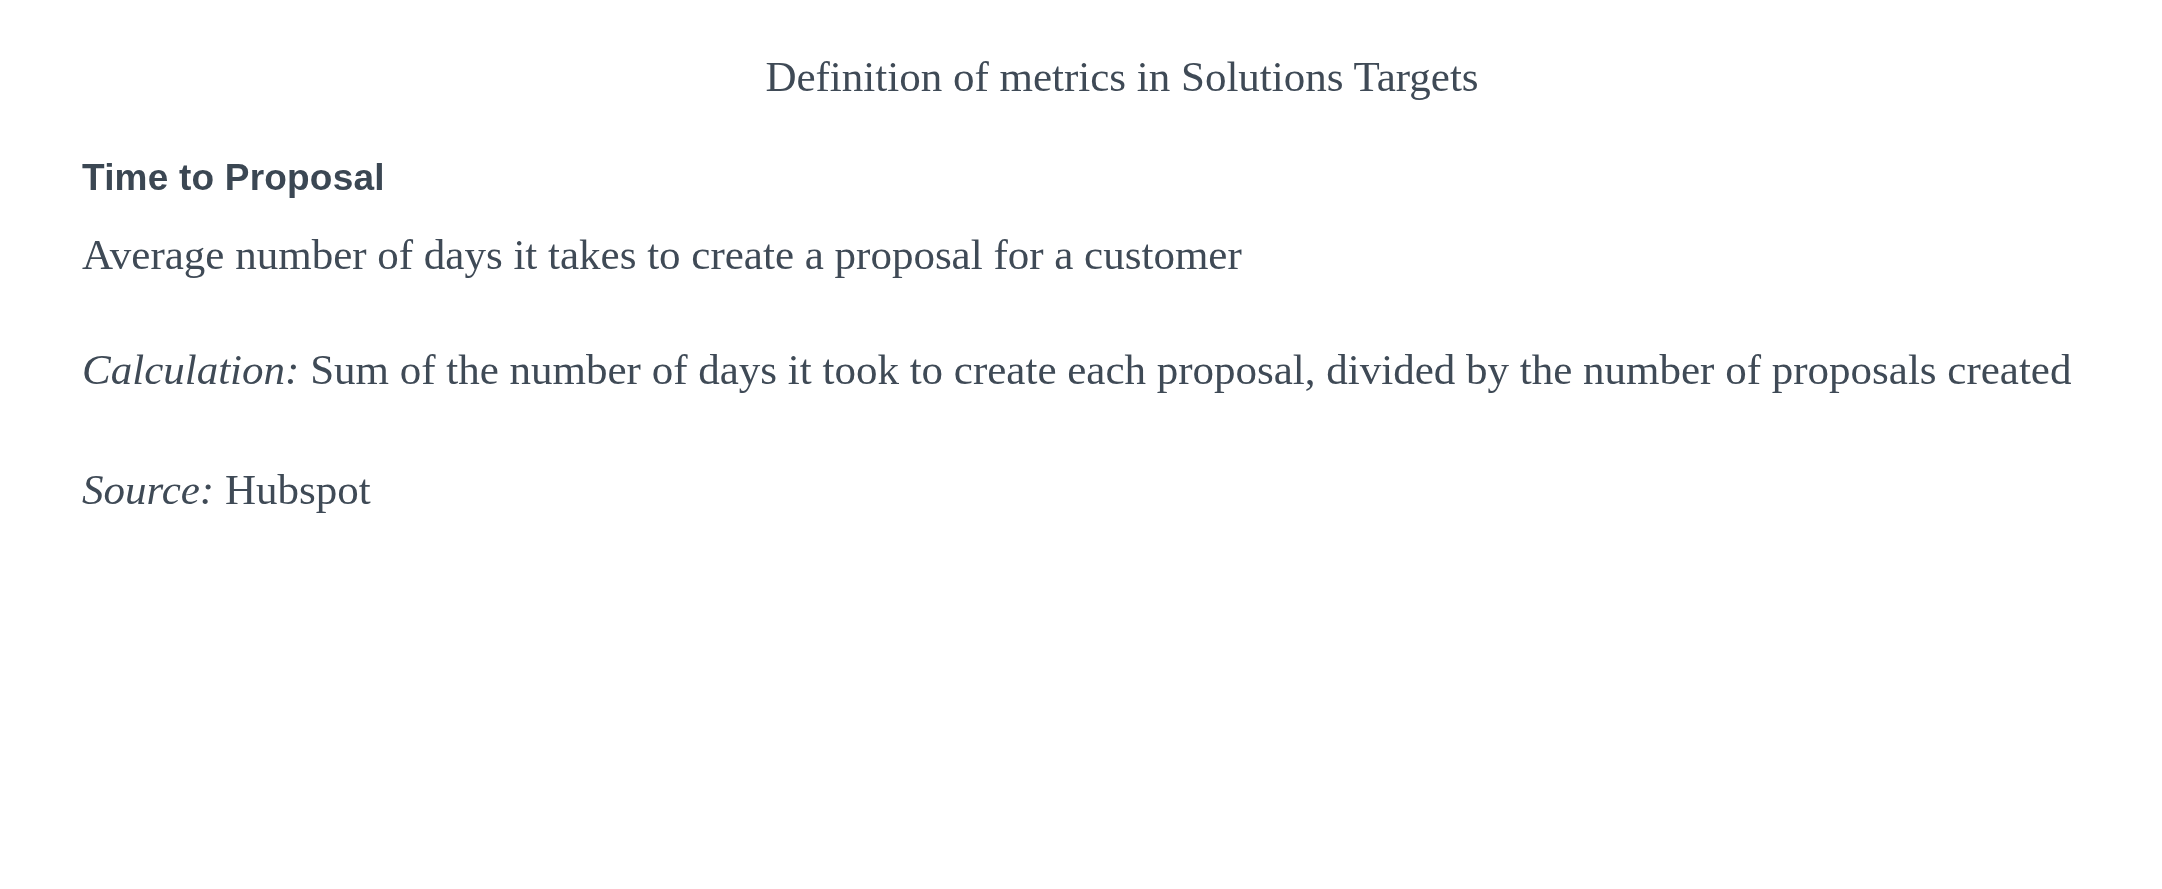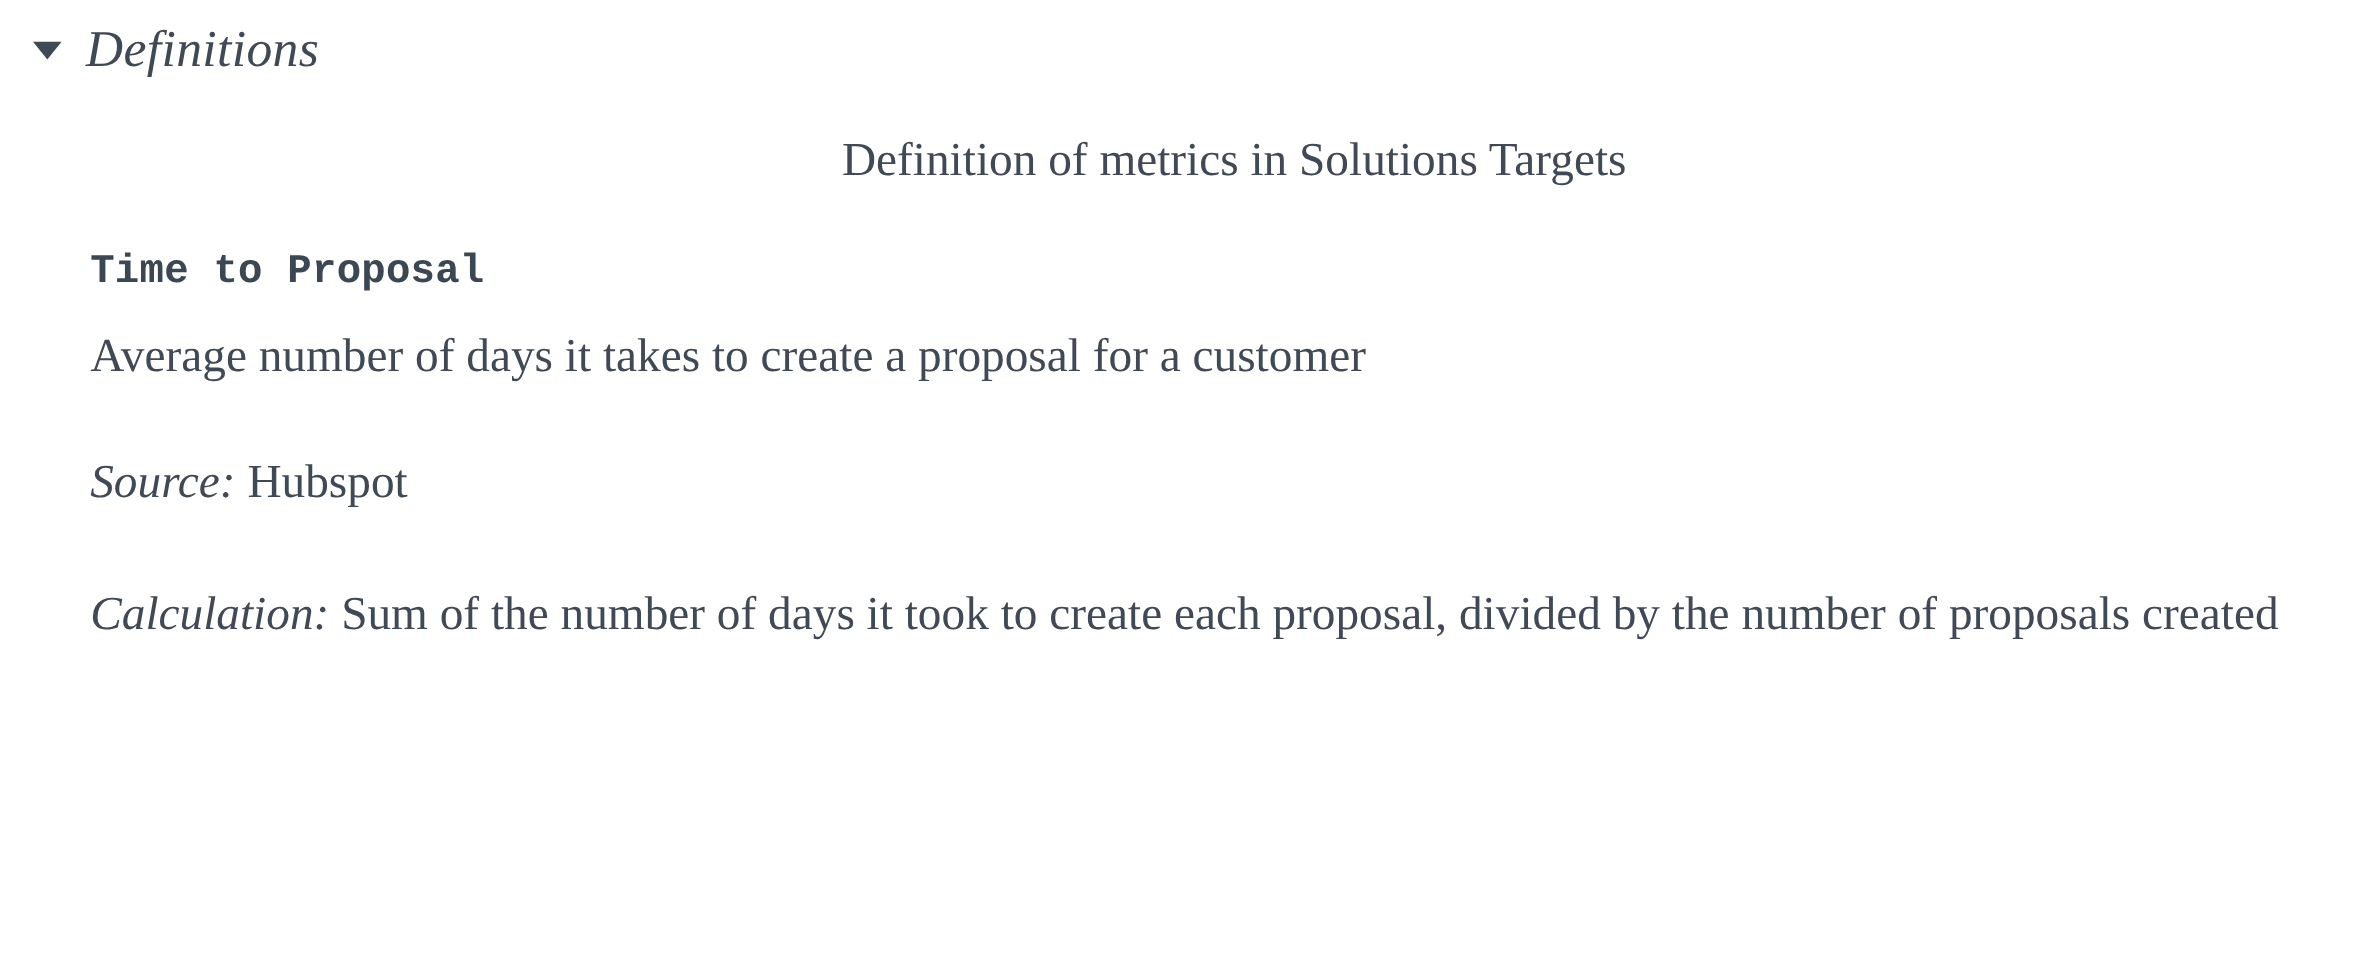--- a/index.html
+++ b/index.html
@@ -67,21 +67,21 @@
     padding: 0 0 0 82px;
   }
   .lead {
     font-size: 43px;
     line-height: 1.25;
     margin: 50px 0 0 0;
     color: #3f4a56;
     text-align: center;
   }
   .metric-name {
-    font-family: Liberation Mono, monospace;
+    font-family: Liberation Sans, sans-serif;
     font-weight: bold;
     font-size: 37px;
     line-height: 1.2;
     margin: 52px 0 0 0;
     color: #3b4753;
     letter-spacing: 0.2px;
   }
   .metric-desc {
     font-size: 43px;
     line-height: 1.25;
@@ -100,37 +100,33 @@
   }
   .label-italic {
     font-style: italic;
   }
 </style>
 </head>
 <body>
 
 <div class="page">
 
-  <div class="section-header">
-    <span class="disclosure-triangle"></span>
-    <span class="section-title">Definitions</span>
-  </div>
 
   <div class="content">
 
     <p class="lead">Definition of metrics in Solutions Targets</p>
 
     <p class="metric-name">Time to Proposal</p>
 
     <p class="metric-desc">Average number of days it takes to create a proposal for a customer</p>
 
+    <p class="para para-wide">
+      <span class="label-italic">Calculation:</span>
+      <span>Sum of the number of days it took to create each proposal, divided by the number of proposals created</span>
+    </p>
+
     <p class="para">
       <span class="label-italic">Source:</span>
       <span>Hubspot</span>
-    </p>
-
-    <p class="para para-wide">
-      <span class="label-italic">Calculation:</span>
-      <span>Sum of the number of days it took to create each proposal, divided by the number of proposals created</span>
     </p>
 
   </div>
 </div>
 
 </body></html>

